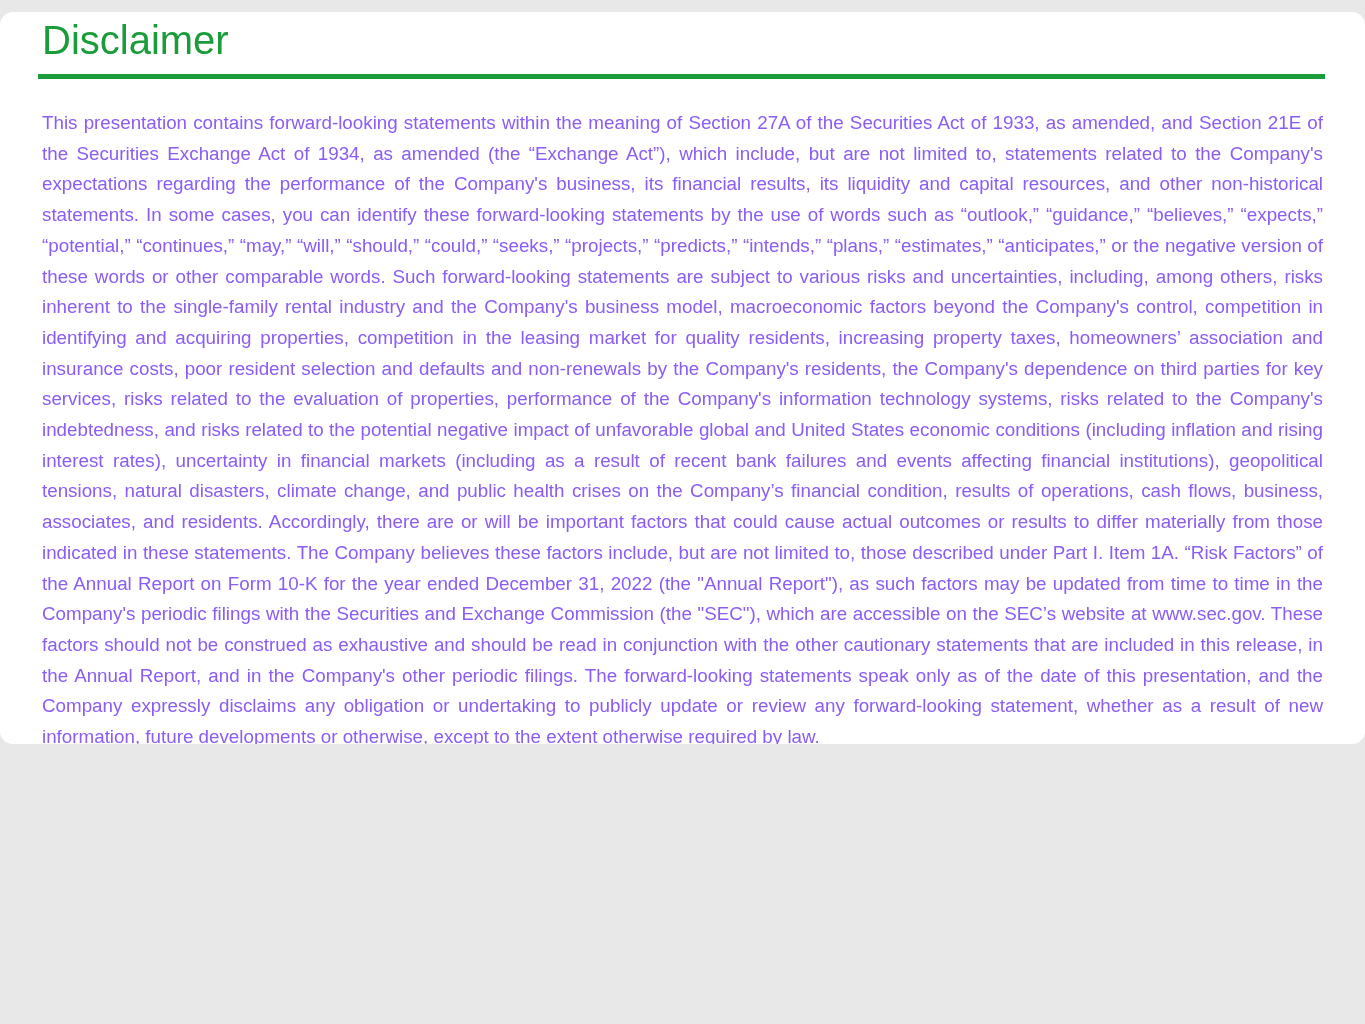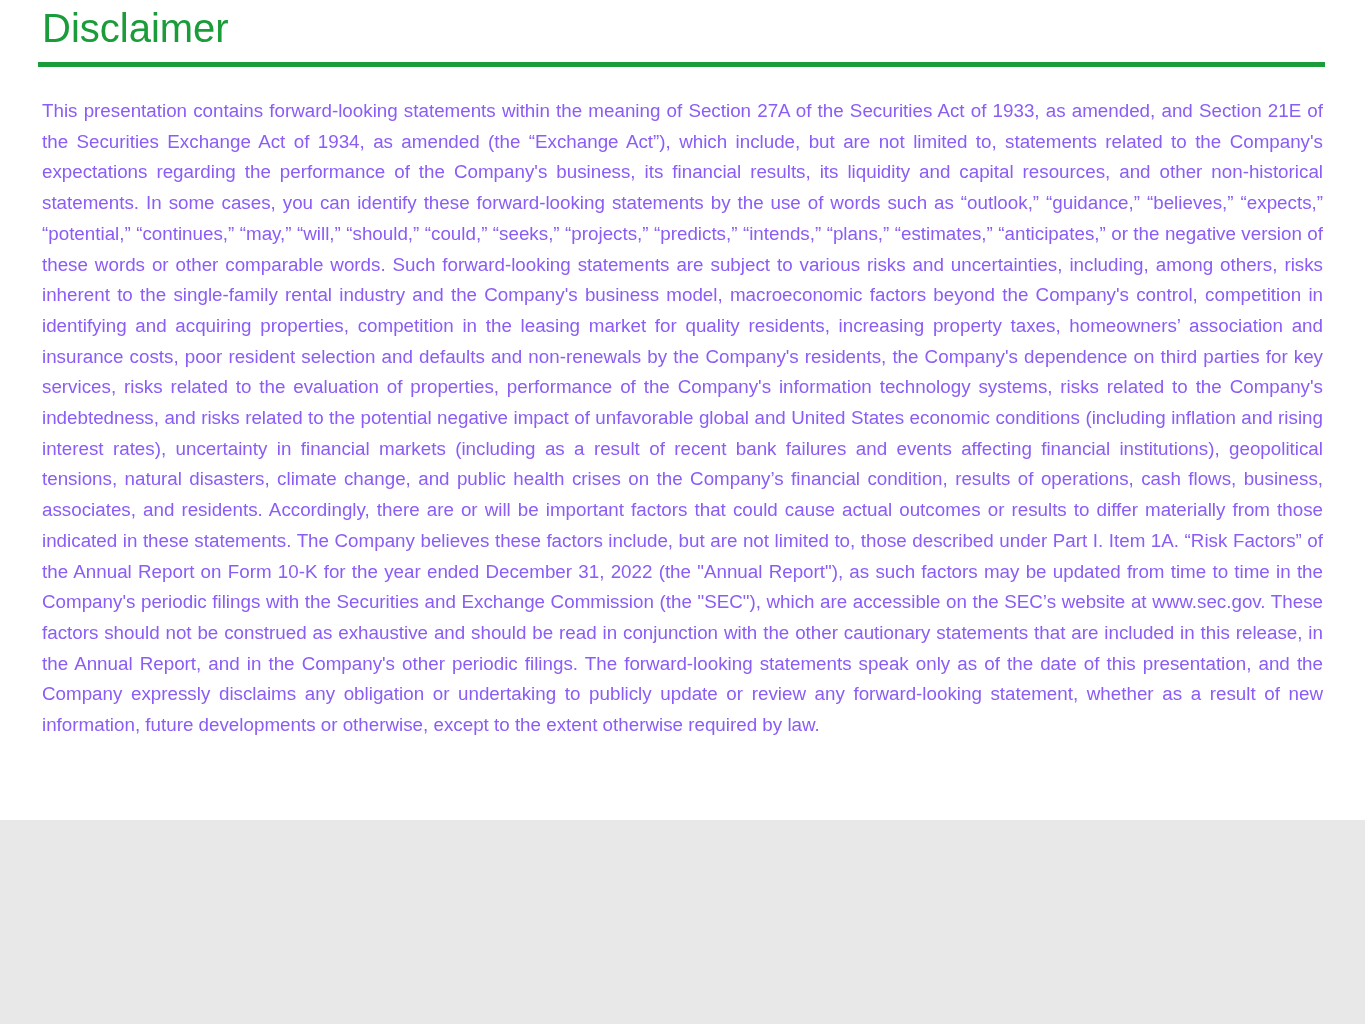--- a/index.html
+++ b/index.html
@@ -1,23 +1,24 @@
 <!DOCTYPE html>
 <html><head>
 <meta charset="utf-8">
 <style>
   html, body { margin: 0; padding: 0; background: #e8e8e8; }
   .slide {
     position: relative;
     width: 1365px;
-    height: 820px;
+    height: 732px;
     background: #ffffff;
     font-family: "Liberation Sans", sans-serif;
     overflow: hidden;
-    margin: 0 auto;
+    margin: 12px auto;
+    border-radius: 13px;
   }
   .slide-title {
     position: absolute;
     left: 42px;
     top: 6px;
     margin: 0;
     font-size: 40px;
     font-weight: 400;
     color: #1a9c3a;
     letter-spacing: 0px;

